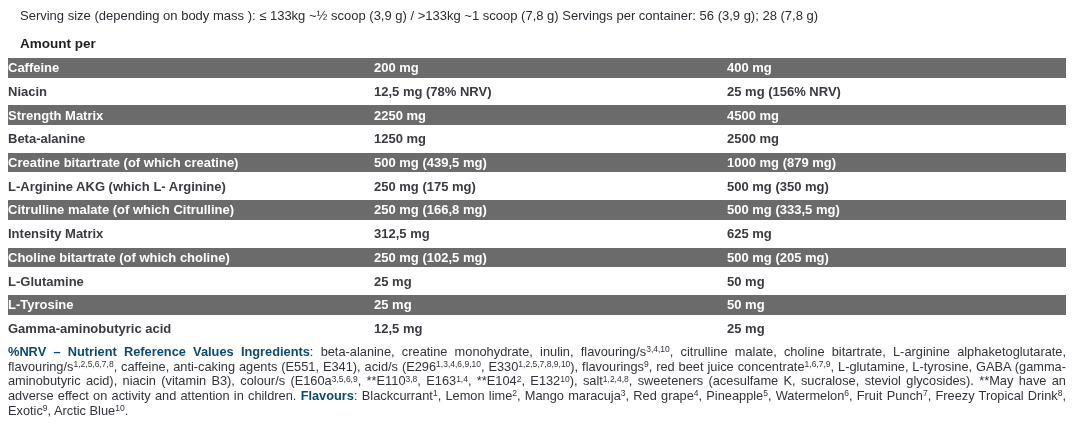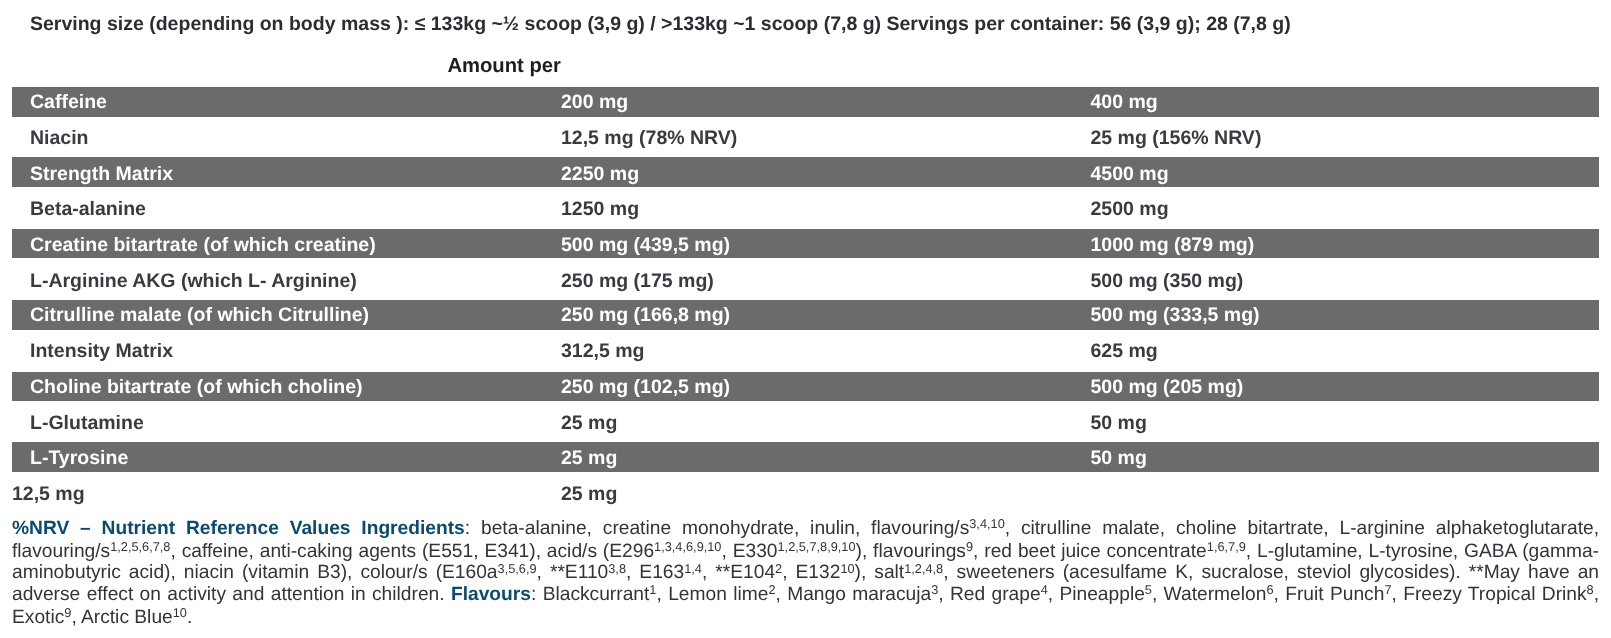--- a/index.html
+++ b/index.html
@@ -13,47 +13,45 @@
     position: relative;
   }
   .page { padding: 6px 8px 0 8px; }
 
   .serving-line {
     font-size: 13px;
     line-height: 16px;
     color: #2c2c34;
     margin: 2px 0 6px 12px;
     white-space: nowrap;
-    font-weight: bold;
   }
 
   .facts-table { width: 1058px; margin-left: 0; }
 
   .grid-row {
     display: grid;
     grid-template-columns: 366px 353px 1fr;
     align-items: center;
     font-weight: bold;
   }
 
   .header-row {
     height: 26px;
     font-weight: 700;
     font-size: 13.5px;
     color: #1e1e1e;
-    text-align: right;
   }
   .header-row .c1 { padding-left: 12px; }
 
   .data-row {
     height: 23.7px;
     font-size: 13px;
     color: #3a3a42;
   }
-  .data-row .c1 { padding-left: 12px; }
+  .data-row .c1 { }
 
   .data-row.dark {
     background: linear-gradient(#ffffff 0px, #ffffff 2px,
                 #6b6b6b 2px, #6b6b6b calc(100% - 2px),
                 #ffffff calc(100% - 2px), #ffffff 100%);
     color: #ffffff;
     font-weight: 600;
   }
 
   .footer-text {
@@ -136,20 +134,21 @@
     <div class="c1">L-Glutamine</div>
     <div class="c2">25 mg</div>
     <div class="c3">50 mg</div>
   </div>
         <div class="grid-row data-row dark">
     <div class="c1">L-Tyrosine</div>
     <div class="c2">25 mg</div>
     <div class="c3">50 mg</div>
   </div>
         <div class="grid-row data-row">
+    <div class="c1">Gamma-aminobutyric acid</div>
     <div class="c2">12,5 mg</div>
     <div class="c3">25 mg</div>
   </div>
       </div>
 
   </div>
 
   <p class="footer-text" id="footer-text"><b>%NRV – Nutrient Reference Values Ingredients</b><span>: beta-alanine, creatine monohydrate, inulin, flavouring/s</span><sup>3,4,10</sup><span>, citrulline malate, choline bitartrate, L-arginine alphaketoglutarate, flavouring/s</span><sup>1,2,5,6,7,8</sup><span>, caffeine, anti-caking agents (E551, E341), acid/s (E296</span><sup>1,3,4,6,9,10</sup><span>, E330</span><sup>1,2,5,7,8,9,10</sup><span>), flavourings</span><sup>9</sup><span>, red beet juice concentrate</span><sup>1,6,7,9</sup><span>, L-glutamine, L-tyrosine, GABA (gamma-aminobutyric acid), niacin (vitamin B3), colour/s (E160a</span><sup>3,5,6,9</sup><span>, **E110</span><sup>3,8</sup><span>, E163</span><sup>1,4</sup><span>, **E104</span><sup>2</sup><span>, E132</span><sup>10</sup><span>), salt</span><sup>1,2,4,8</sup><span>, sweeteners (acesulfame K, sucralose, steviol glycosides). **May have an adverse effect on activity and attention in children. </span><b>Flavours</b><span>: Blackcurrant</span><sup>1</sup><span>, Lemon lime</span><sup>2</sup><span>, Mango maracuja</span><sup>3</sup><span>, Red grape</span><sup>4</sup><span>, Pineapple</span><sup>5</sup><span>, Watermelon</span><sup>6</sup><span>, Fruit Punch</span><sup>7</sup><span>, Freezy Tropical Drink</span><sup>8</sup><span>, Exotic</span><sup>9</sup><span>, Arctic Blue</span><sup>10</sup><span>.</span></p>
 
 </div>

